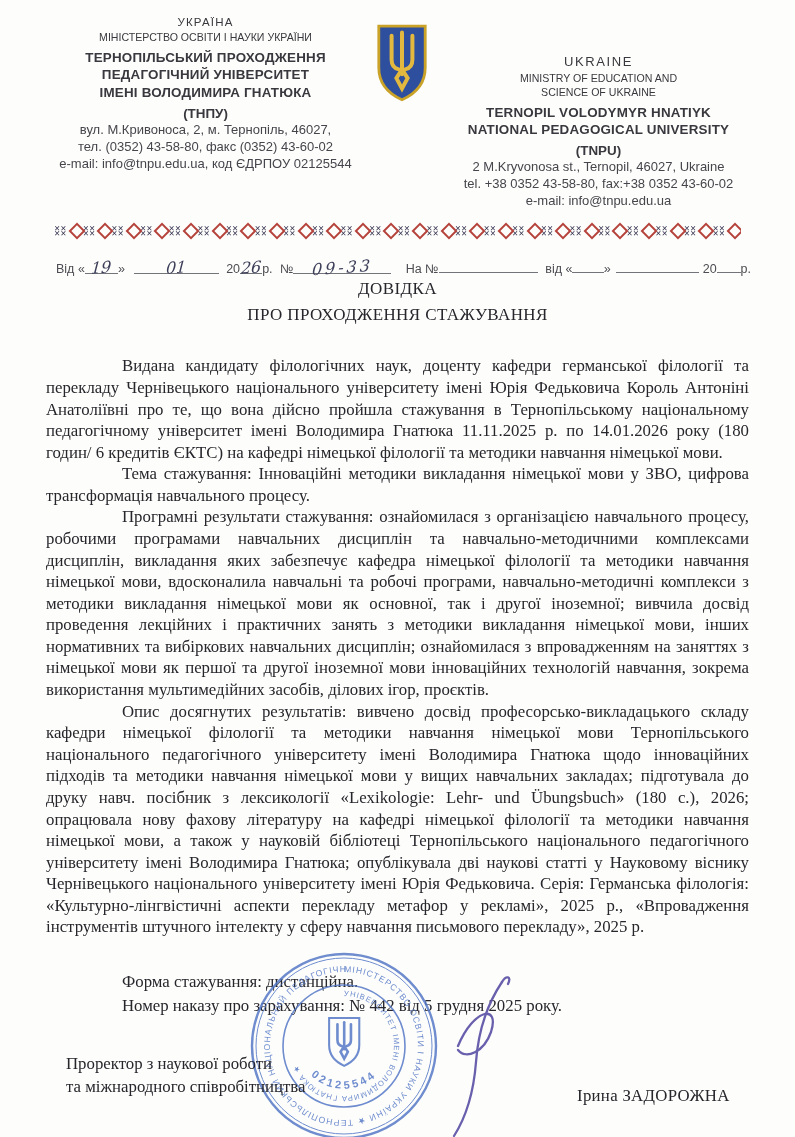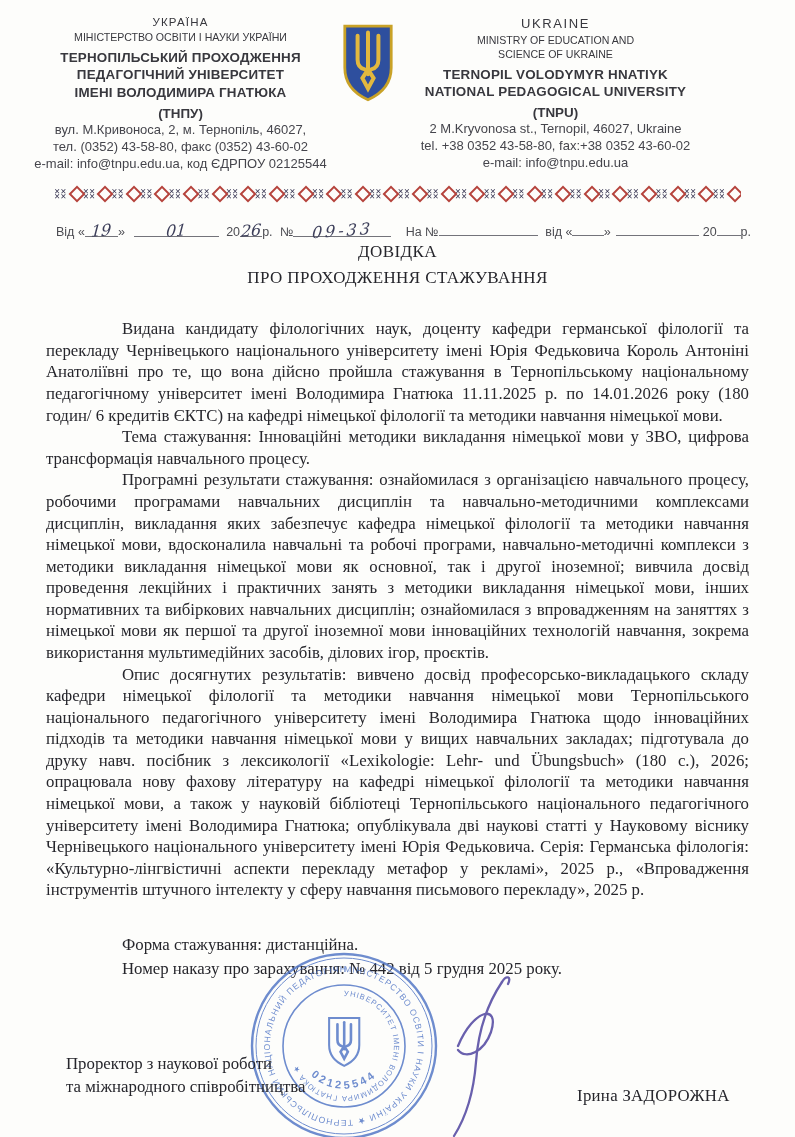--- a/index.html
+++ b/index.html
@@ -2,25 +2,25 @@
 <html lang="uk"><head>
 <meta charset="utf-8">
 <style>
   html,body{margin:0;padding:0;background:#e8e8e8;}
   .page{
     width:795px;height:1137px;position:relative;margin:0 auto;
     background:#fdfdfb;color:#26262c;overflow:hidden;
     font-family:"Liberation Serif", serif;
   }
   
-  .hdr{display:flex;padding:16px 44px 0 28px;}
+  .hdr{display:flex;justify-content:space-between;padding:16px 44px 0 53px;}
   .hdr-col{width:305px;text-align:center;font-family:"Liberation Sans", sans-serif;color:#38383e;}
   .hdr-emblem{width:70px;display:flex;justify-content:center;align-items:flex-start;padding-top:4px;}
   .h-country{font-size:11.5px;letter-spacing:1.2px;}
-  .h-country-en{font-size:13px;letter-spacing:1.6px;}
+  .h-country-en{font-size:13px;letter-spacing:1.6px;margin-top:38px;}
   .h-min{font-size:10.6px;margin-top:3px;line-height:1.3;}
   .h-univ{font-size:13.4px;font-weight:bold;margin-top:4px;line-height:1.32;letter-spacing:.2px;}
   .h-abbr{font-size:13.4px;font-weight:bold;margin-top:4px;}
   .h-addr{font-size:13px;line-height:1.32;color:#45454c;}
   
   .orn{margin:12px 54px 0 54px;height:20px;display:flex;justify-content:space-between;
        align-items:center;overflow:hidden;}
   .orn-u{display:inline-flex;align-items:center;gap:4px;}
   .orn-x{font-family:"DejaVu Sans", sans-serif;font-size:7.5px;line-height:5.4px;
          white-space:pre;text-align:center;color:#32304e;}

